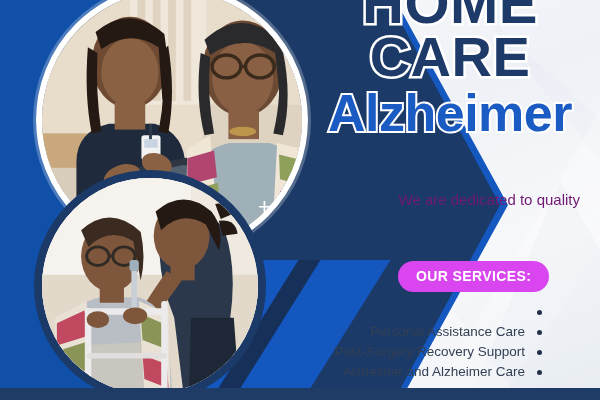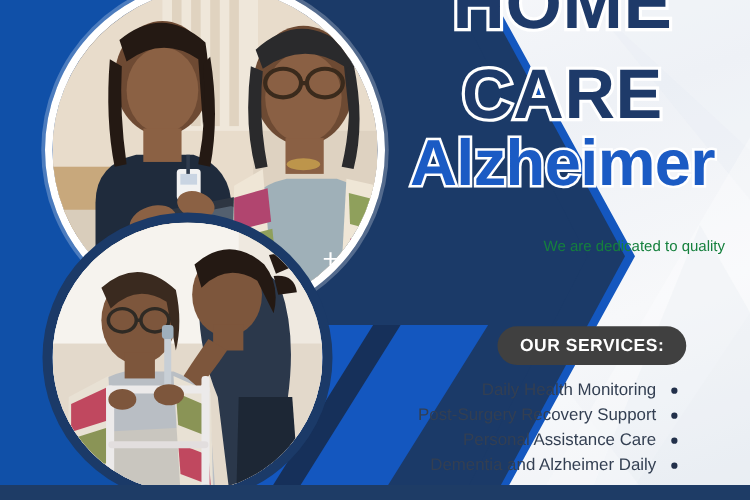--- a/index.html
+++ b/index.html
@@ -134,52 +134,52 @@
     display:block;
     font-weight:700;
     letter-spacing:.5px;
     line-height:.92;
     color:#1e3a69;
     -webkit-text-stroke:5px #ffffff;
     paint-order:stroke fill;
     font-size:56px;
   }
   .hl-home { font-size:58px; }
-  .hl-care { font-size:56px; margin-top:20px; }
+  .hl-care { font-size:56px; margin-top:2px; }
   .hl-services {
     display:block;
     font-size:52px;
     font-weight:700;
     color:#1b5bc4;
     -webkit-text-stroke:4px #ffffff;
     paint-order:stroke fill;
     line-height:1;
     margin-top:4px;
     letter-spacing:-.5px;
   }
 
   
   .tagline {
     position:absolute;
     left:312px; top:188px;
     width:268px;
     text-align:right;
-    font-size:12px;
+    font-size:15px;
     line-height:1.55;
-    color:#15803d;
+    color:#701a75;
     z-index:7;
   }
   .tagline span { display:block; }
 
   
   .badge {
     position:absolute;
     left:398px; top:261px;
     padding:7px 18px 8px;
-    background:#404040;
+    background:#d946ef;
     color:#ffffff;
     font-size:14px;
     font-weight:700;
     letter-spacing:.4px;
     border-radius:18px;
     z-index:7;
   }
 
   
   .svc-list {
@@ -338,31 +338,30 @@
   </div>
 
   <div class="tagline">
     <span>We are dedicated to quality</span>
   </div>
 
   <div class="badge">OUR SERVICES:</div>
 
   <ul class="svc-list">
     <li class="svc-item">
-      <span>Daily Health Monitoring</span>
+      <span class="svc-dot"></span>
+    </li>
+    <li class="svc-item">
+      <span>Personal Assistance Care</span>
       <span class="svc-dot"></span>
     </li>
     <li class="svc-item">
       <span>Post-Surgery Recovery Support</span>
       <span class="svc-dot"></span>
     </li>
     <li class="svc-item">
-      <span>Personal Assistance Care</span>
-      <span class="svc-dot"></span>
-    </li>
-    <li class="svc-item">
-      <span>Dementia and Alzheimer Daily</span>
+      <span>Alzheimer and Alzheimer Care</span>
       <span class="svc-dot"></span>
     </li>
   </ul>
 
   <div class="bottom-bar"></div>
 </div>
 
 </body></html>

